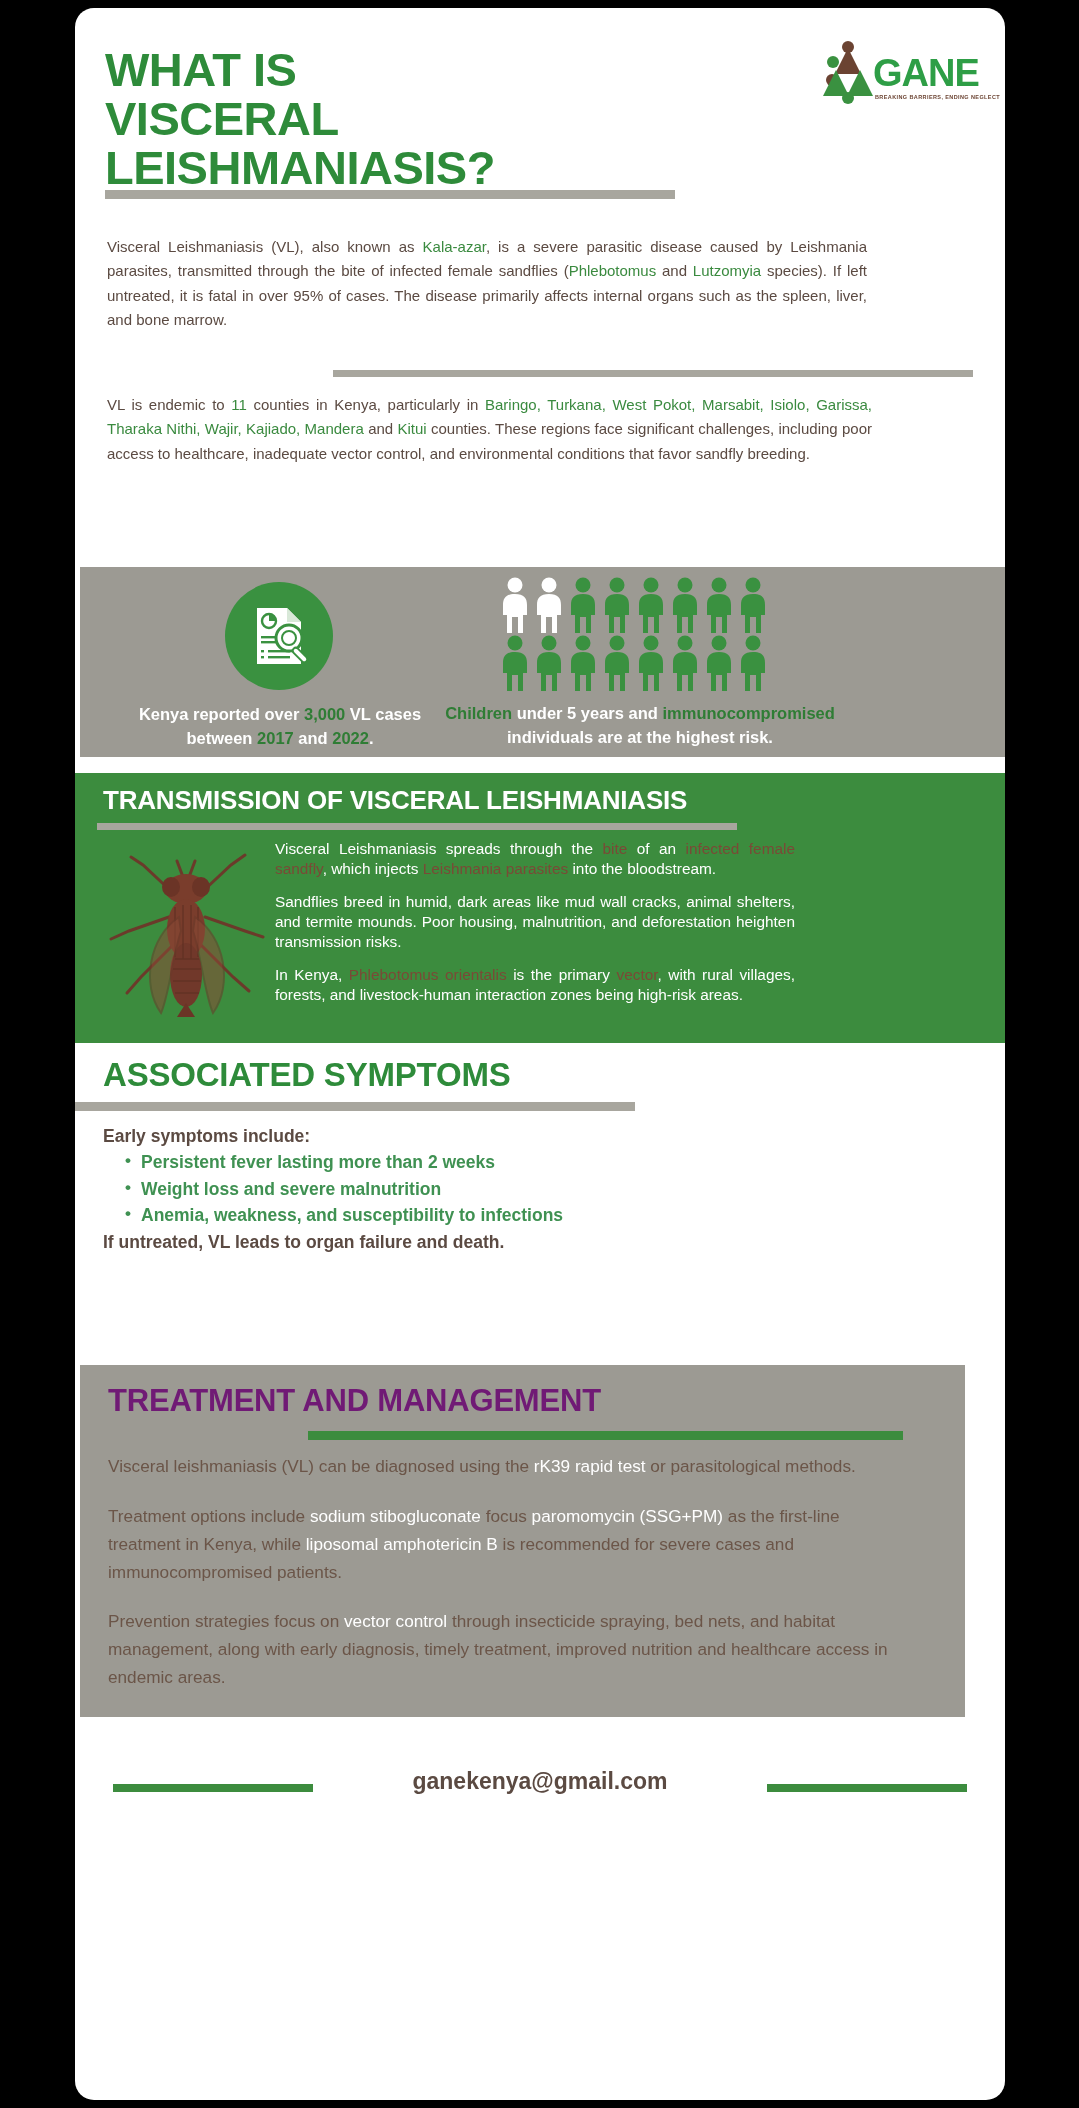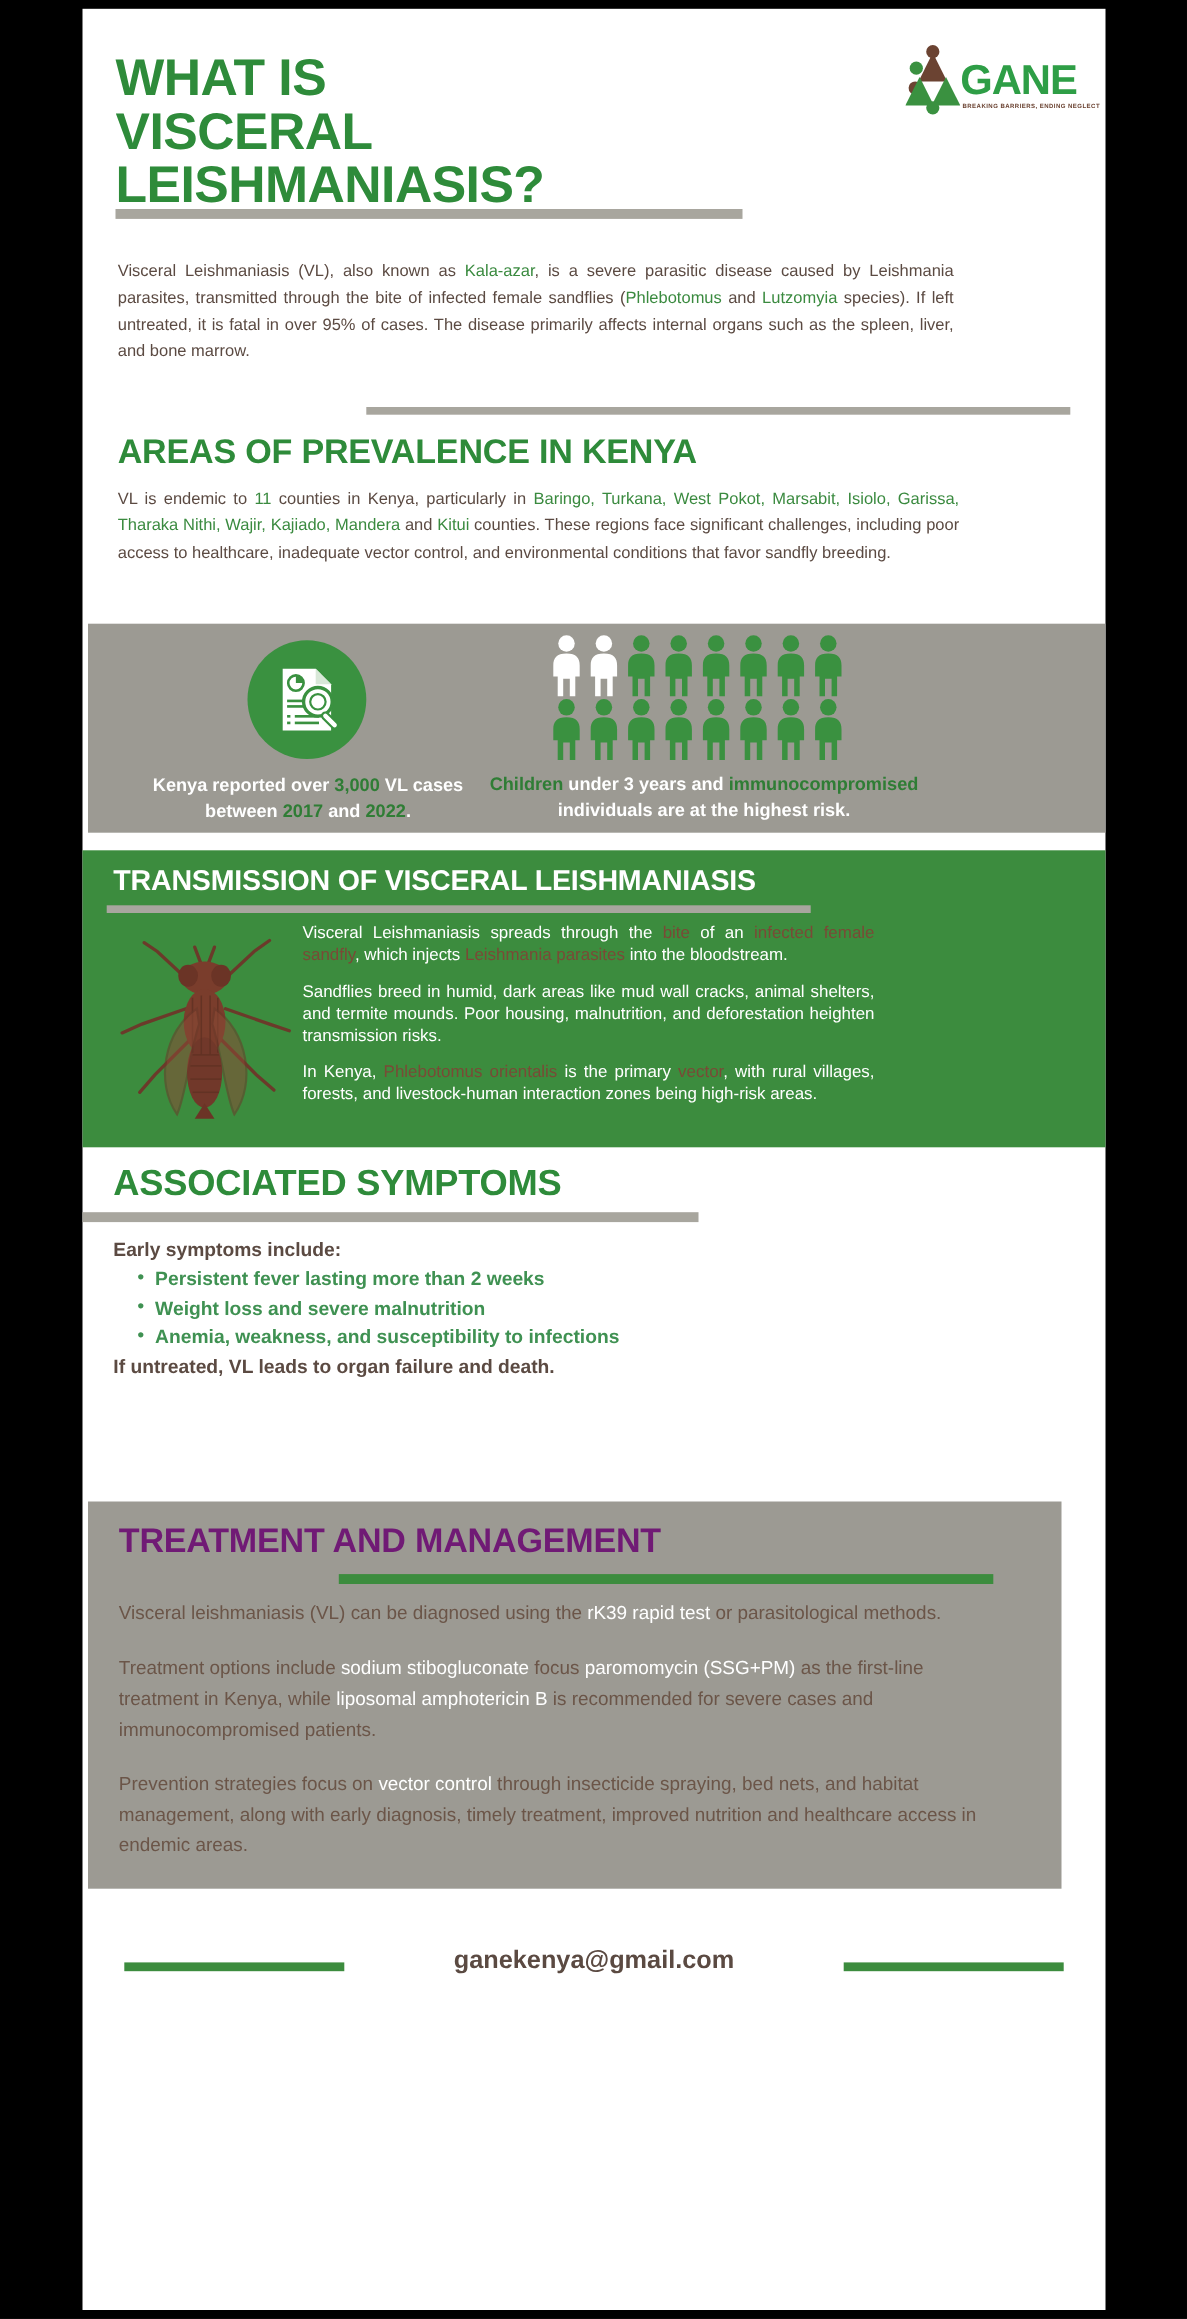--- a/index.html
+++ b/index.html
@@ -6,20 +6,21 @@
   html,body { background:#000; }
   body {
     width:1079px; height:2108px;
     font-family:"Liberation Sans", sans-serif;
     overflow:hidden;
   }
   .page {
     position:absolute; left:75px; top:8px;
     width:930px; height:2092px;
     background:#fff;
+    border-radius:19px;
   }
 
   
   .hdr { position:relative; height:225px; }
   .title {
     position:absolute; left:30px; top:38px;
     color:#2e8b3a; font-weight:bold; font-size:47px;
     line-height:1.04; letter-spacing:-0.5px;
   }
   .logo { position:absolute; right:22px; top:32px; width:160px; height:75px; }
@@ -192,21 +193,20 @@
     <div class="bar-title"></div>
   </div>
 
   <div class="intro body-txt">
     <span>Visceral Leishmaniasis (VL), also known as </span><span class="g">Kala-azar</span><span>, is a severe parasitic disease caused by Leishmania parasites, transmitted through the bite of infected female sandflies (</span><span class="g">Phlebotomus</span><span> and </span><span class="g">Lutzomyia</span><span> species). If left untreated, it is fatal in over 95% of cases. The disease primarily affects internal organs such as the spleen, liver, and bone marrow.</span>
   </div>
 
   <div class="div-gray"></div>
 
   <div class="sec2">
-    <div class="h-green">AREAS OF PREVALENCE IN KENYA</div>
     <div class="body-txt">
       <span>VL is endemic to </span><span class="g">11</span><span> counties in Kenya, particularly in </span><span class="g">Baringo, Turkana, West Pokot, Marsabit, Isiolo, Garissa, Tharaka Nithi, Wajir, Kajiado, Mandera</span><span> and </span><span class="g">Kitui</span><span> counties. These regions face significant challenges, including poor access to healthcare, inadequate vector control, and environmental conditions that favor sandfly breeding.</span>
     </div>
   </div>
 
   <div class="stats">
 
     <div class="circ">
       <svg width="108" height="108" viewBox="0 0 108 108">
         <path d="M32 26 h30 l14 14 v42 h-44 z" fill="#fff"></path>
@@ -294,21 +294,21 @@
             <path d="M15 17 C6 17 3 21 3 28 L3 38 L7 38 L7 56 L12 56 L12 40 L18 40 L18 56 L23 56 L23 38 L27 38 L27 28 C27 21 24 17 15 17 Z" fill="#3a9140"></path>
           </svg>
           <svg width="30" height="58" viewBox="0 0 30 58">
             <circle cx="15" cy="8" r="7.5" fill="#3a9140"></circle>
             <path d="M15 17 C6 17 3 21 3 28 L3 38 L7 38 L7 56 L12 56 L12 40 L18 40 L18 56 L23 56 L23 38 L27 38 L27 28 C27 21 24 17 15 17 Z" fill="#3a9140"></path>
           </svg>
         </div>
     </div>
 
     <div class="risk-cap">
-      <span class="g2">Children</span><span> under 3 years and </span><span class="g2">immunocompromised</span><span> individuals are at the highest risk.</span>
+      <span class="g2">Children</span><span> under 5 years and </span><span class="g2">immunocompromised</span><span> individuals are at the highest risk.</span>
     </div>
   </div>
 
   <div class="trans">
     <div class="trans-h">TRANSMISSION OF VISCERAL LEISHMANIASIS</div>
     <div class="trans-bar"></div>
 
     <svg class="fly" viewBox="0 0 165 185">
       <g stroke="#6b3a2a" fill="none" stroke-width="3" stroke-linecap="round">
         <path d="M70 58 L40 30 L28 22"></path>

